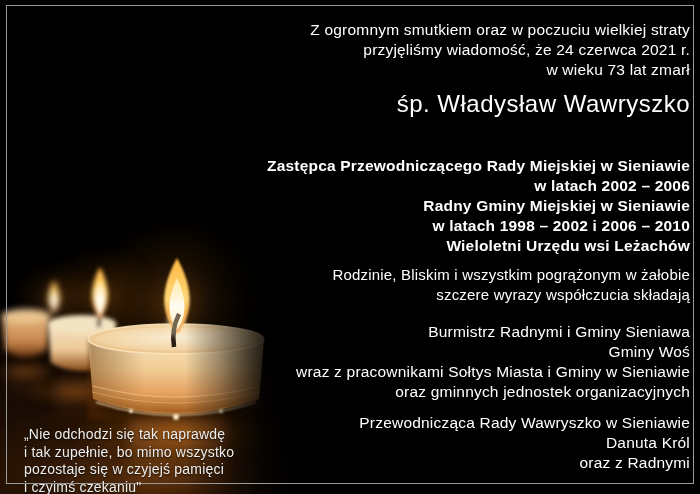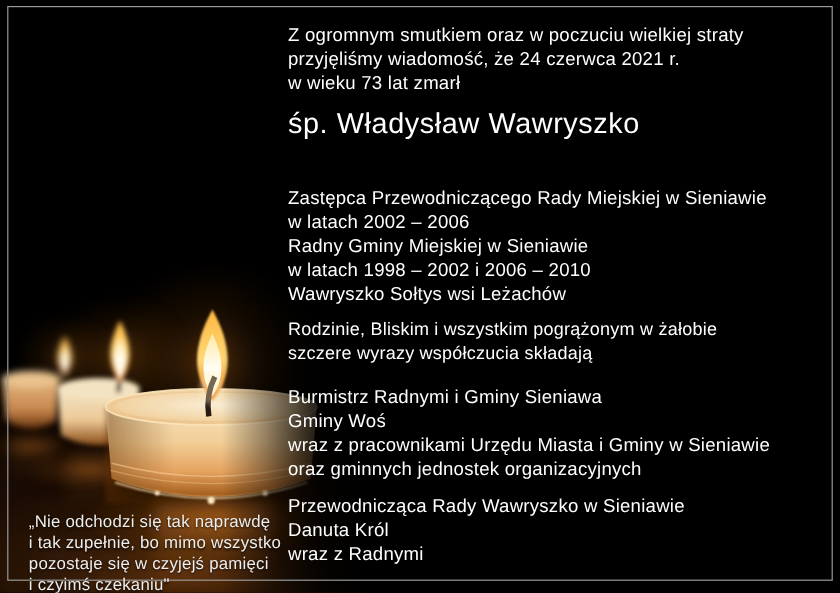--- a/index.html
+++ b/index.html
@@ -12,26 +12,26 @@
   }
   .card { position:absolute; inset:0; }
   .frame {
     position:absolute; left:6px; top:5px; right:6px; bottom:10px;
     border:1px solid #9a9a9a;
     pointer-events:none;
   }
   .photo { position:absolute; left:0; top:0; width:300px; height:494px; display:block; }
   .content {
     position:absolute; left:240px; top:0; width:450px; height:494px;
-    text-align:left; color:#ffffff;
+    text-align:right; color:#ffffff;
   }
   .block { position:absolute; left:0; width:100%; }
   .intro      { top:20px;  font-size:15.5px; line-height:20px; letter-spacing:0.2px; }
   .name       { top:88px;  font-size:24px; font-weight:normal; line-height:32px; letter-spacing:0.5px; margin:0; }
-  .titles     { top:156px; font-size:15.5px; font-weight:normal; line-height:20px; letter-spacing:0.2px; }
+  .titles     { top:156px; font-size:15.5px; font-weight:bold; line-height:20px; letter-spacing:0.2px; }
   .condolence { top:265px; font-size:15px; line-height:20px; letter-spacing:0.2px; }
   .sig1       { top:322px; font-size:15.5px; line-height:20px; letter-spacing:0.2px; }
   .sig2       { top:413px; font-size:15.5px; line-height:20px; letter-spacing:0.2px; }
   .quote {
     position:absolute; left:24px; top:426px; width:252px;
     text-align:left; color:#eeeeee;
     font-size:14px; line-height:17.5px; letter-spacing:0.2px;
     text-shadow:0 1px 2px rgba(0,0,0,0.8);
   }
 </style>
@@ -186,39 +186,39 @@
       <div>w wieku 73 lat zmarł</div>
     </div>
 
     <h1 class="block name">śp. Władysław Wawryszko</h1>
 
     <div class="block titles">
       <div>Zastępca Przewodniczącego Rady Miejskiej w Sieniawie</div>
       <div>w latach 2002 – 2006</div>
       <div>Radny Gminy Miejskiej w Sieniawie</div>
       <div>w latach 1998 – 2002 i 2006 – 2010</div>
-      <div>Wawryszko Sołtys wsi Leżachów</div>
+      <div>Wieloletni Urzędu wsi Leżachów</div>
     </div>
 
     <div class="block condolence">
       <div>Rodzinie, Bliskim i wszystkim pogrążonym w żałobie</div>
       <div>szczere wyrazy współczucia składają</div>
     </div>
 
     <div class="block sig1">
       <div>Burmistrz Radnymi i Gminy Sieniawa</div>
       <div>Gminy Woś</div>
-      <div>wraz z pracownikami Urzędu Miasta i Gminy w Sieniawie</div>
+      <div>wraz z pracownikami Sołtys Miasta i Gminy w Sieniawie</div>
       <div>oraz gminnych jednostek organizacyjnych</div>
     </div>
 
     <div class="block sig2">
       <div>Przewodnicząca Rady Wawryszko w Sieniawie</div>
       <div>Danuta Król</div>
-      <div>wraz z Radnymi</div>
+      <div>oraz z Radnymi</div>
     </div>
   </div>
 
   <div class="quote">
     <div>„Nie odchodzi się tak naprawdę</div>
     <div>i tak zupełnie, bo mimo wszystko</div>
     <div>pozostaje się w czyjejś pamięci</div>
     <div>i czyimś czekaniu"</div>
   </div>
 

